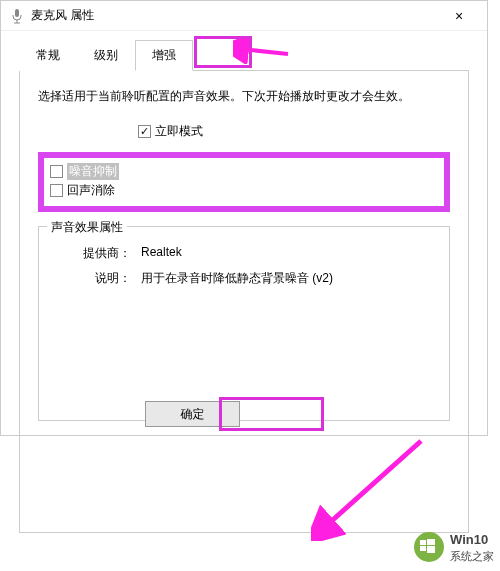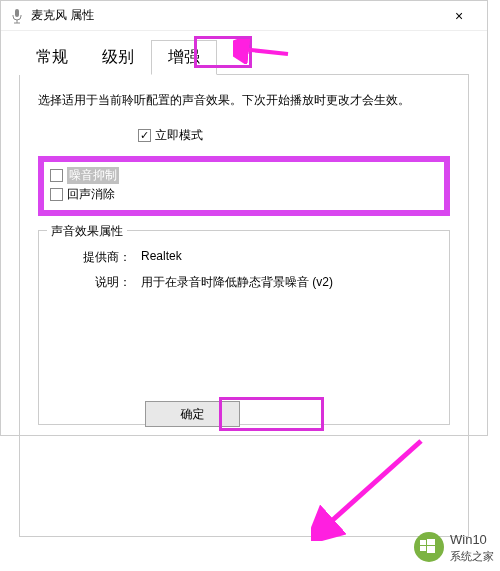--- a/index.html
+++ b/index.html
@@ -54,21 +54,21 @@
     }
     .tabs {
       display: flex;
       border-bottom: 1px solid #ccc;
       margin-bottom: 0;
       position: relative;
     }
     .tab {
       padding: 6px 16px;
       cursor: pointer;
-      font-size: 16px;
+      font-size: 12px;
       border: 1px solid transparent;
       border-bottom: none;
       position: relative;
       top: 1px;
       background: #fff;
     }
     .tab.active {
       border: 1px solid #ccc;
       border-bottom: 1px solid #fff;
       background: #fff;
@@ -214,21 +214,21 @@
       width: 30px;
       height: 30px;
     }
     .wm-text {
       font-size: 11px;
       line-height: 1.3;
       color: #444;
     }
     .wm-line1 {
       font-size: 13px;
-      font-weight: normal;
+      font-weight: bold;
     }
   </style>
 </head>
 <body>
 
 <div class="window">
 
   <div class="titlebar">
     <span class="titlebar-icon">
       <svg viewBox="0 0 16 16" width="16" height="16">

